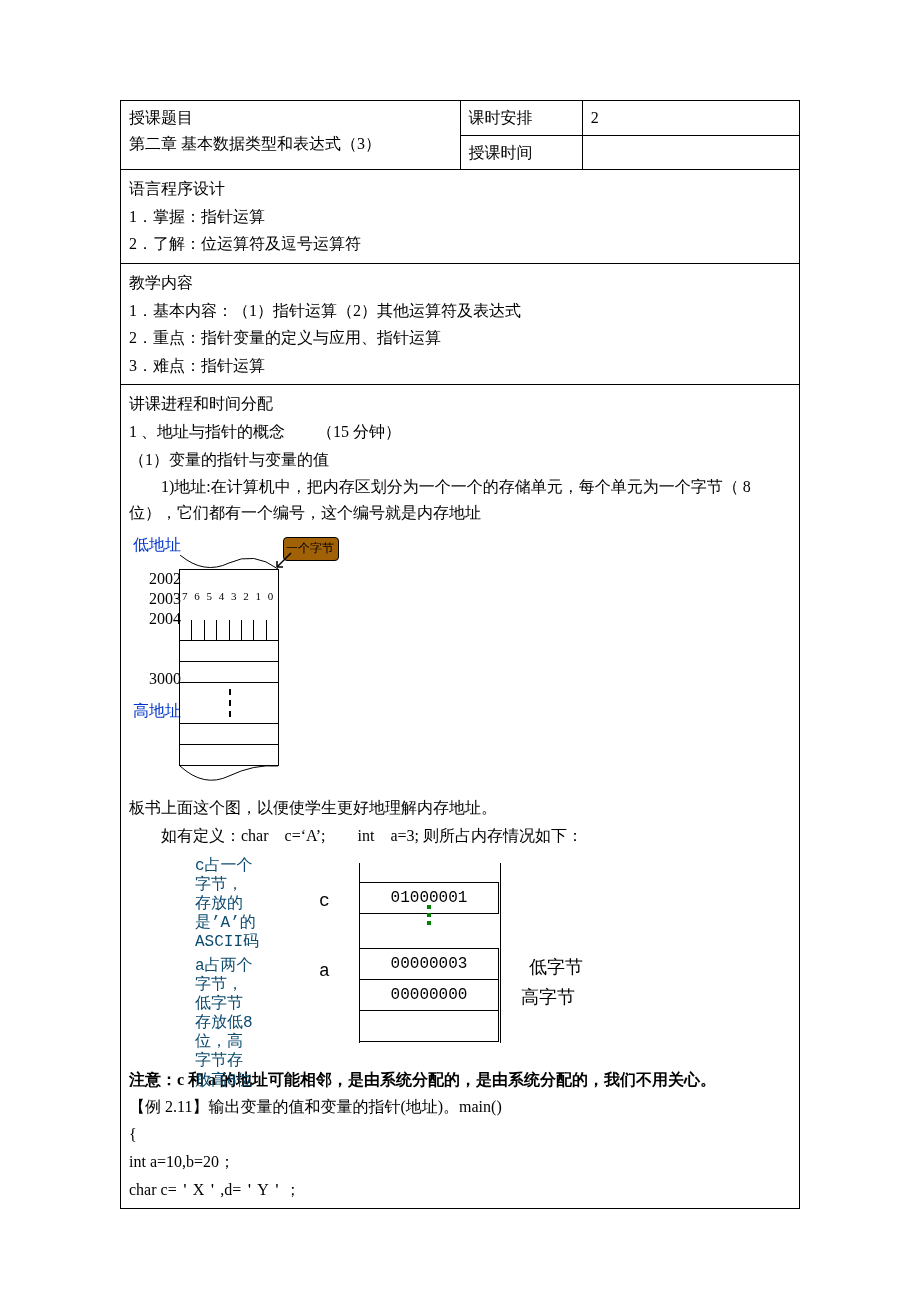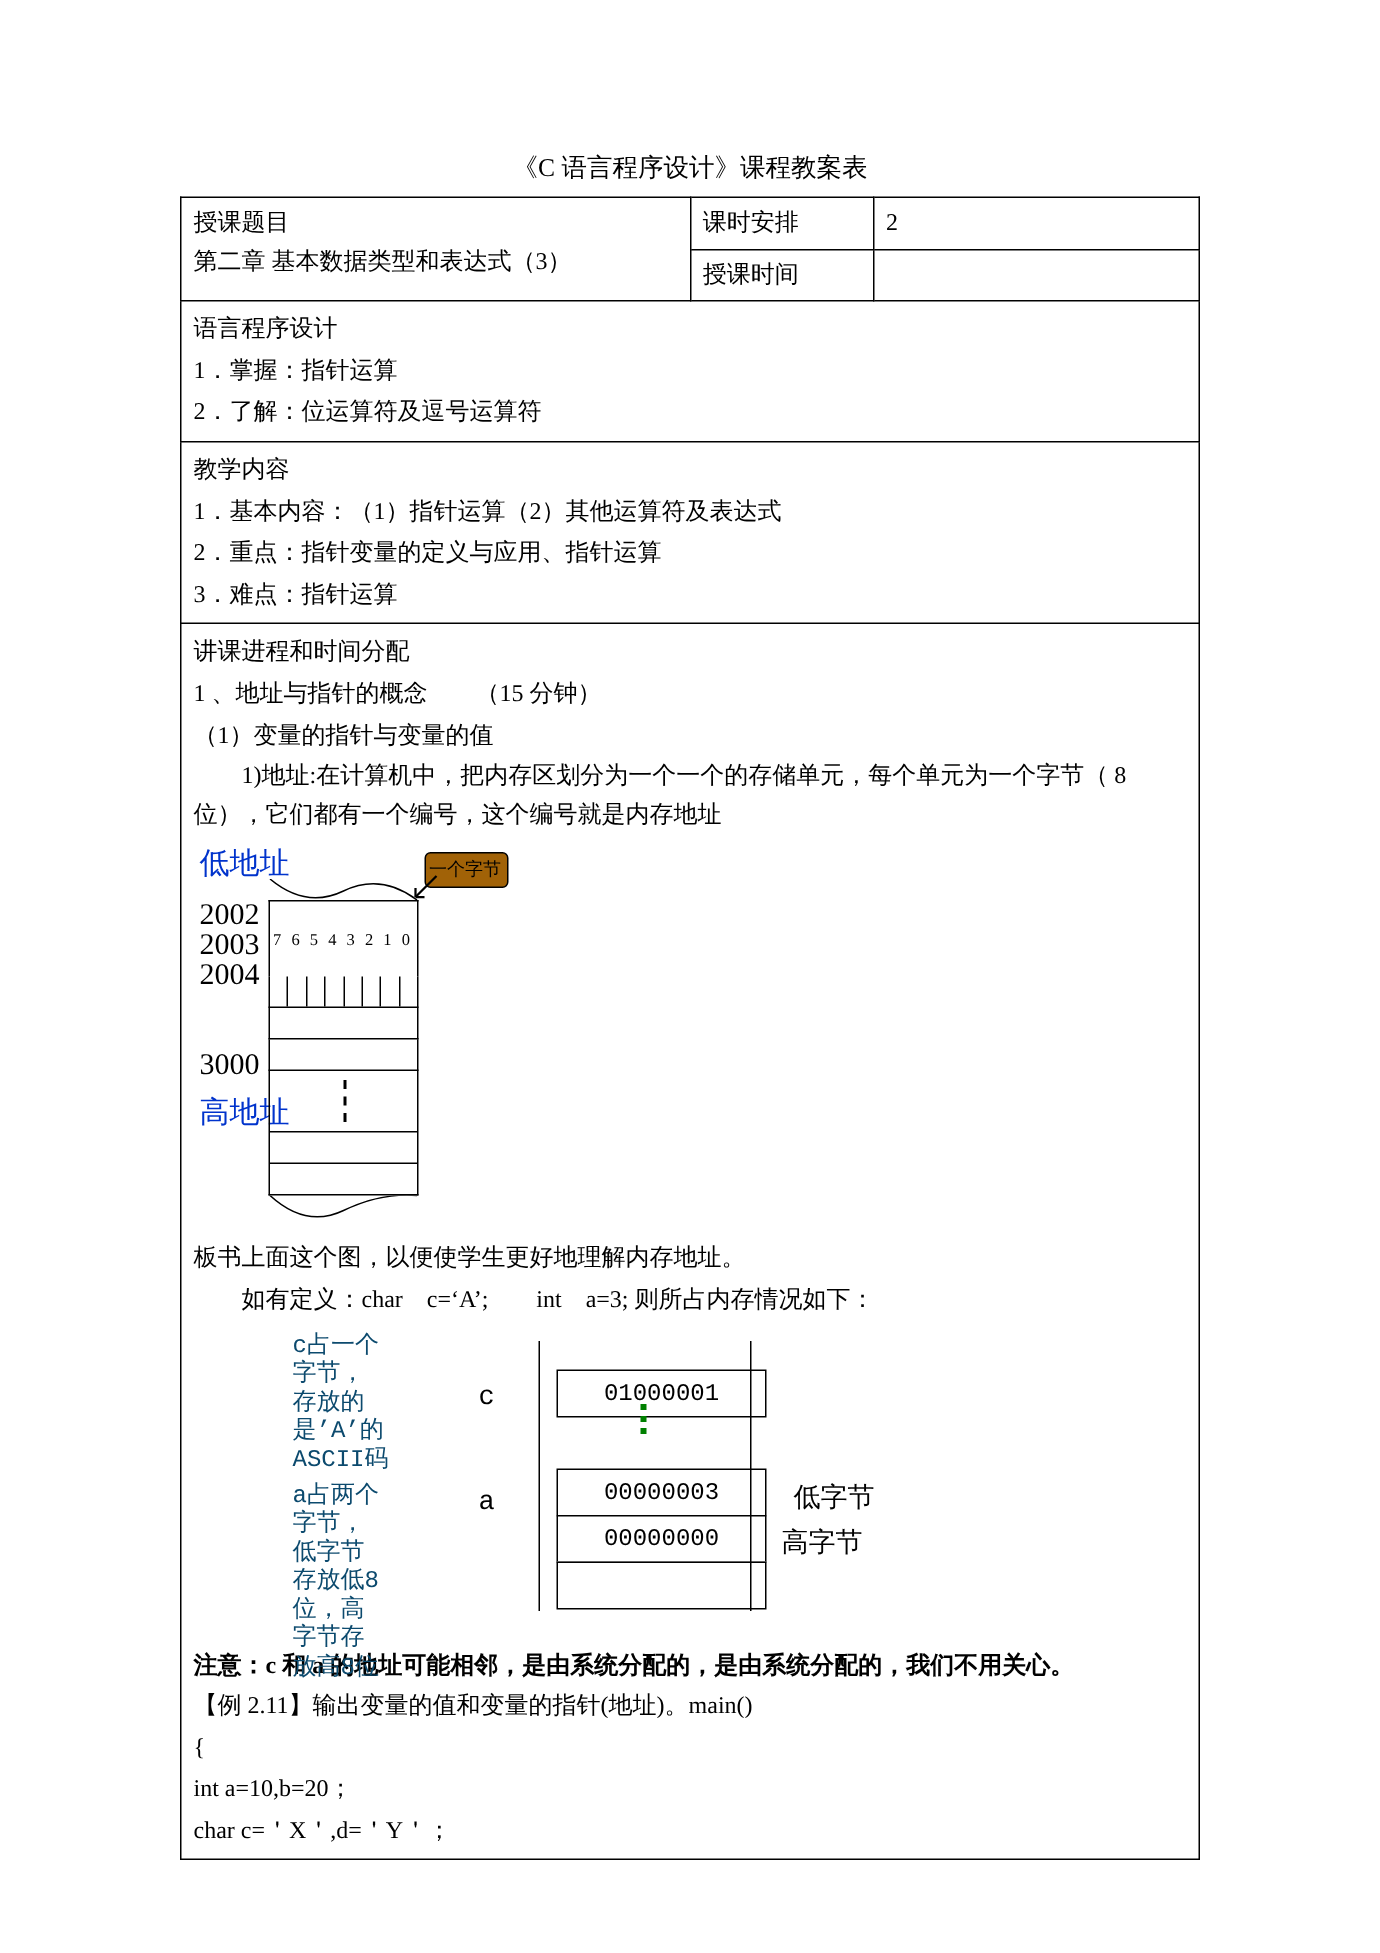--- a/index.html
+++ b/index.html
@@ -39,22 +39,22 @@
   .mem-diagram {
     position: relative;
     margin: 10px 0 20px 4px;
     height: 240px;
     width: 170px;
   }
   .mem-col-labels {
     position: absolute;
     left: 0;
     top: 0;
-    text-align: left;
-    font-size: 20px;
+    text-align: right;
+    font-size: 16px;
   }
   .mem-col-labels div { height: 20px; line-height: 20px; padding-right: 4px;}
   .mem-grid {
     position: absolute;
     left: 46px;
     top: 20px;
   }
   .mem-bitrow {
     font-size: 11px;
     letter-spacing: 2px;
@@ -138,21 +138,20 @@
   .ca-varname {
     position: absolute;
     font-family: "Courier New", monospace;
     font-size: 18px;
   }
   .ca-stack {
     position: absolute;
     left: 200px;
     top: 6px;
     width: 140px;
-    margin-left: 12px;
   }
   .ca-cell {
     height: 30px;
     border: 1px solid #000;
     margin-top: -1px;
     text-align: center;
     line-height: 30px;
     font-family: "Courier New", monospace;
     font-size: 16px;
     background: #fff;
@@ -170,21 +169,20 @@
   }
   .ca-bytelabel {
     position: absolute;
     font-size: 18px;
   }
 </style>
 </head>
 <body>
 
 <div class="page">
-  <div class="title">《C 语言程序设计》课程教案表</div>
 
   <table class="outer">
 
     <tbody>
         <tr>
       <td rowspan="2" style="width:50%;margin-left:44px;">
         <span>授课题目</span><br>
         <span>第二章 基本数据类型和表达式（3）</span>
       </td>
       <td style="width:18%;">课时安排</td>

